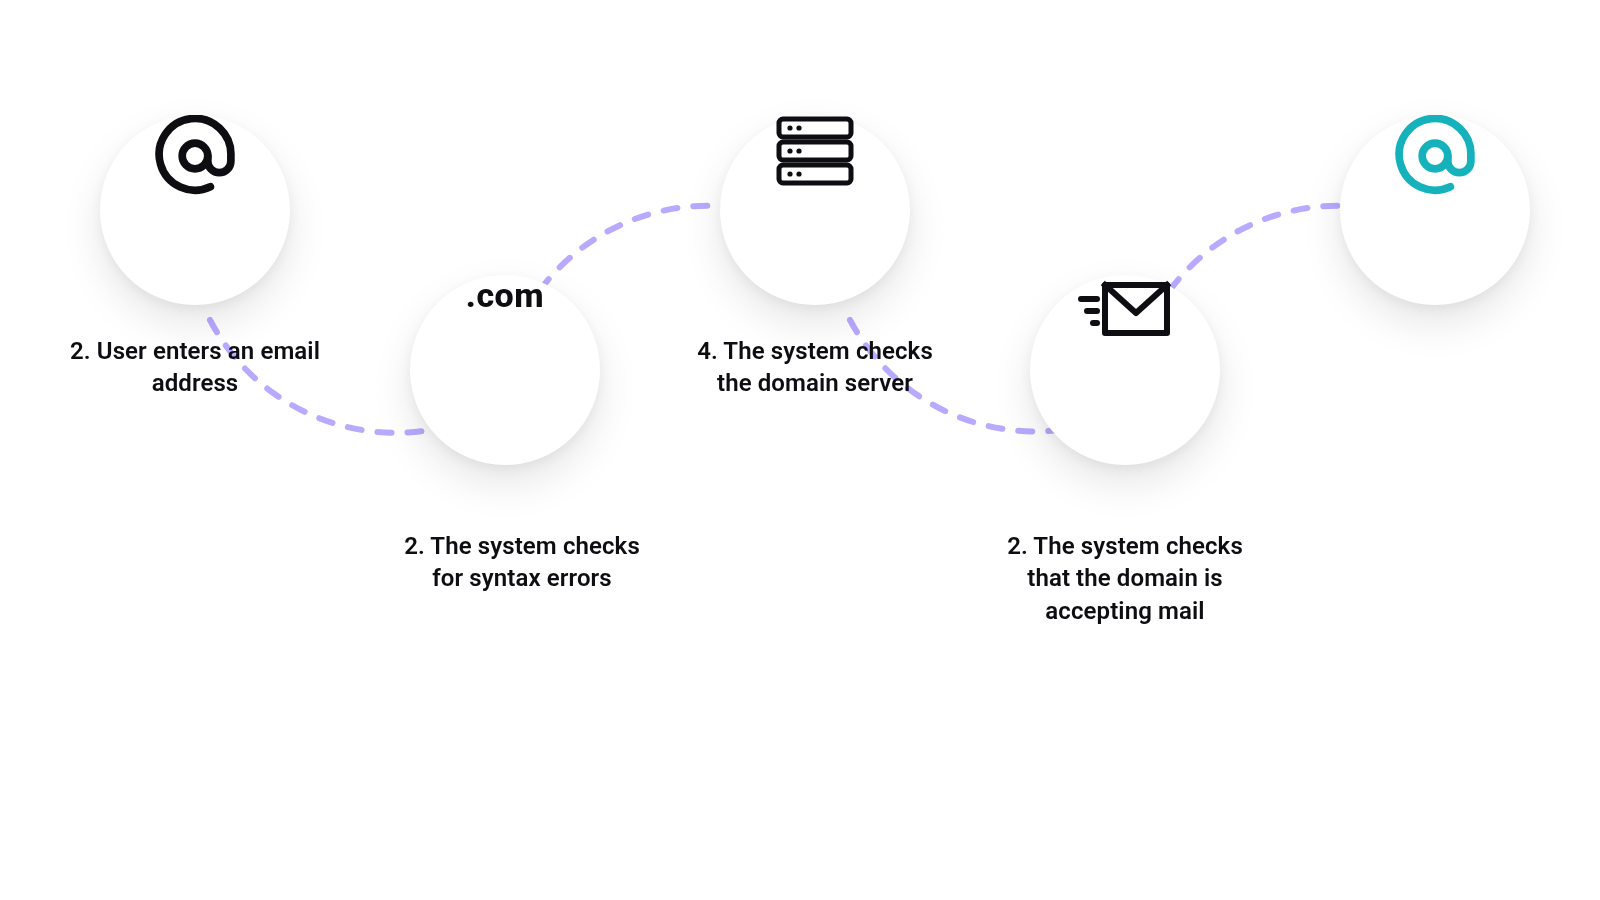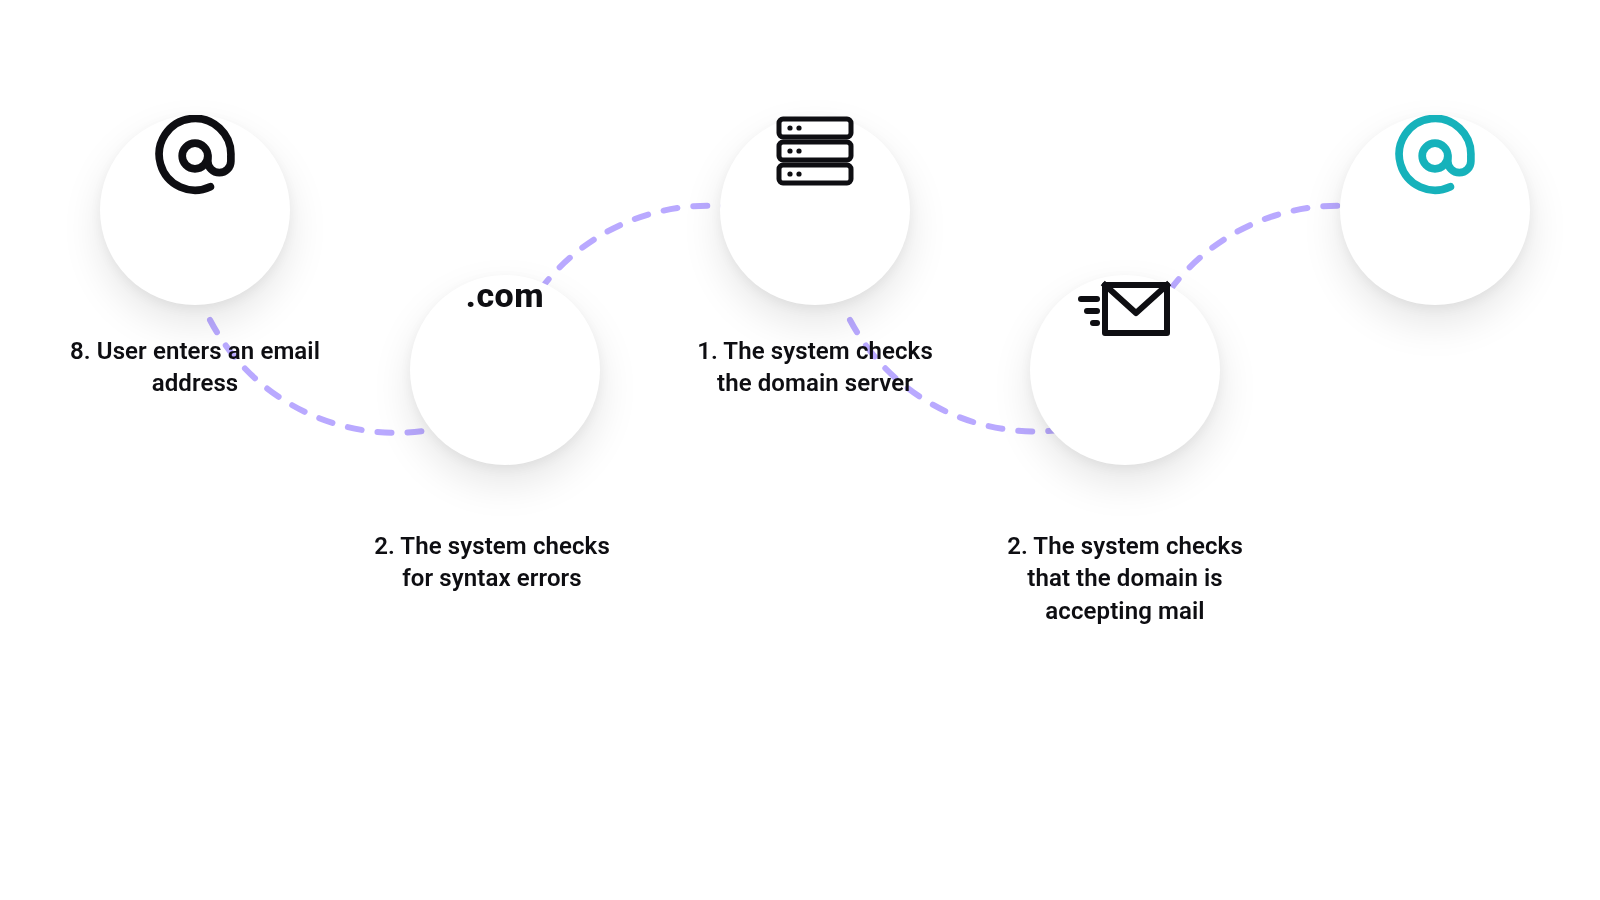--- a/index.html
+++ b/index.html
@@ -75,18 +75,18 @@
 
   <div class="circle" style="left:1340px;top:115px;">
     <svg class="icon-svg" width="82" height="82" viewBox="0 0 64 64">
       <g fill="none" stroke="#16b2bb" stroke-width="6" stroke-linecap="round">
         <circle cx="32" cy="32" r="10"></circle>
         <path d="M42 32 V36 a9 9 0 0 0 18 0 V32 A28 28 0 1 0 44 56"></path>
       </g>
     </svg>
   </div>
 
-  <div class="label" style="left:65px;top:335px;">8. User enters an email address</div>
-  <div class="label" style="left:362px;top:530px;">2. The system checks for syntax errors</div>
-  <div class="label" style="left:685px;top:335px;">1. The system checks the domain server</div>
+  <div class="label" style="left:65px;top:335px;">2. User enters an email address</div>
+  <div class="label" style="left:392px;top:530px;">2. The system checks for syntax errors</div>
+  <div class="label" style="left:685px;top:335px;">4. The system checks the domain server</div>
   <div class="label" style="left:995px;top:530px;">2. The system checks that the domain is accepting mail</div>
 
 </div>
 
 </body></html>

